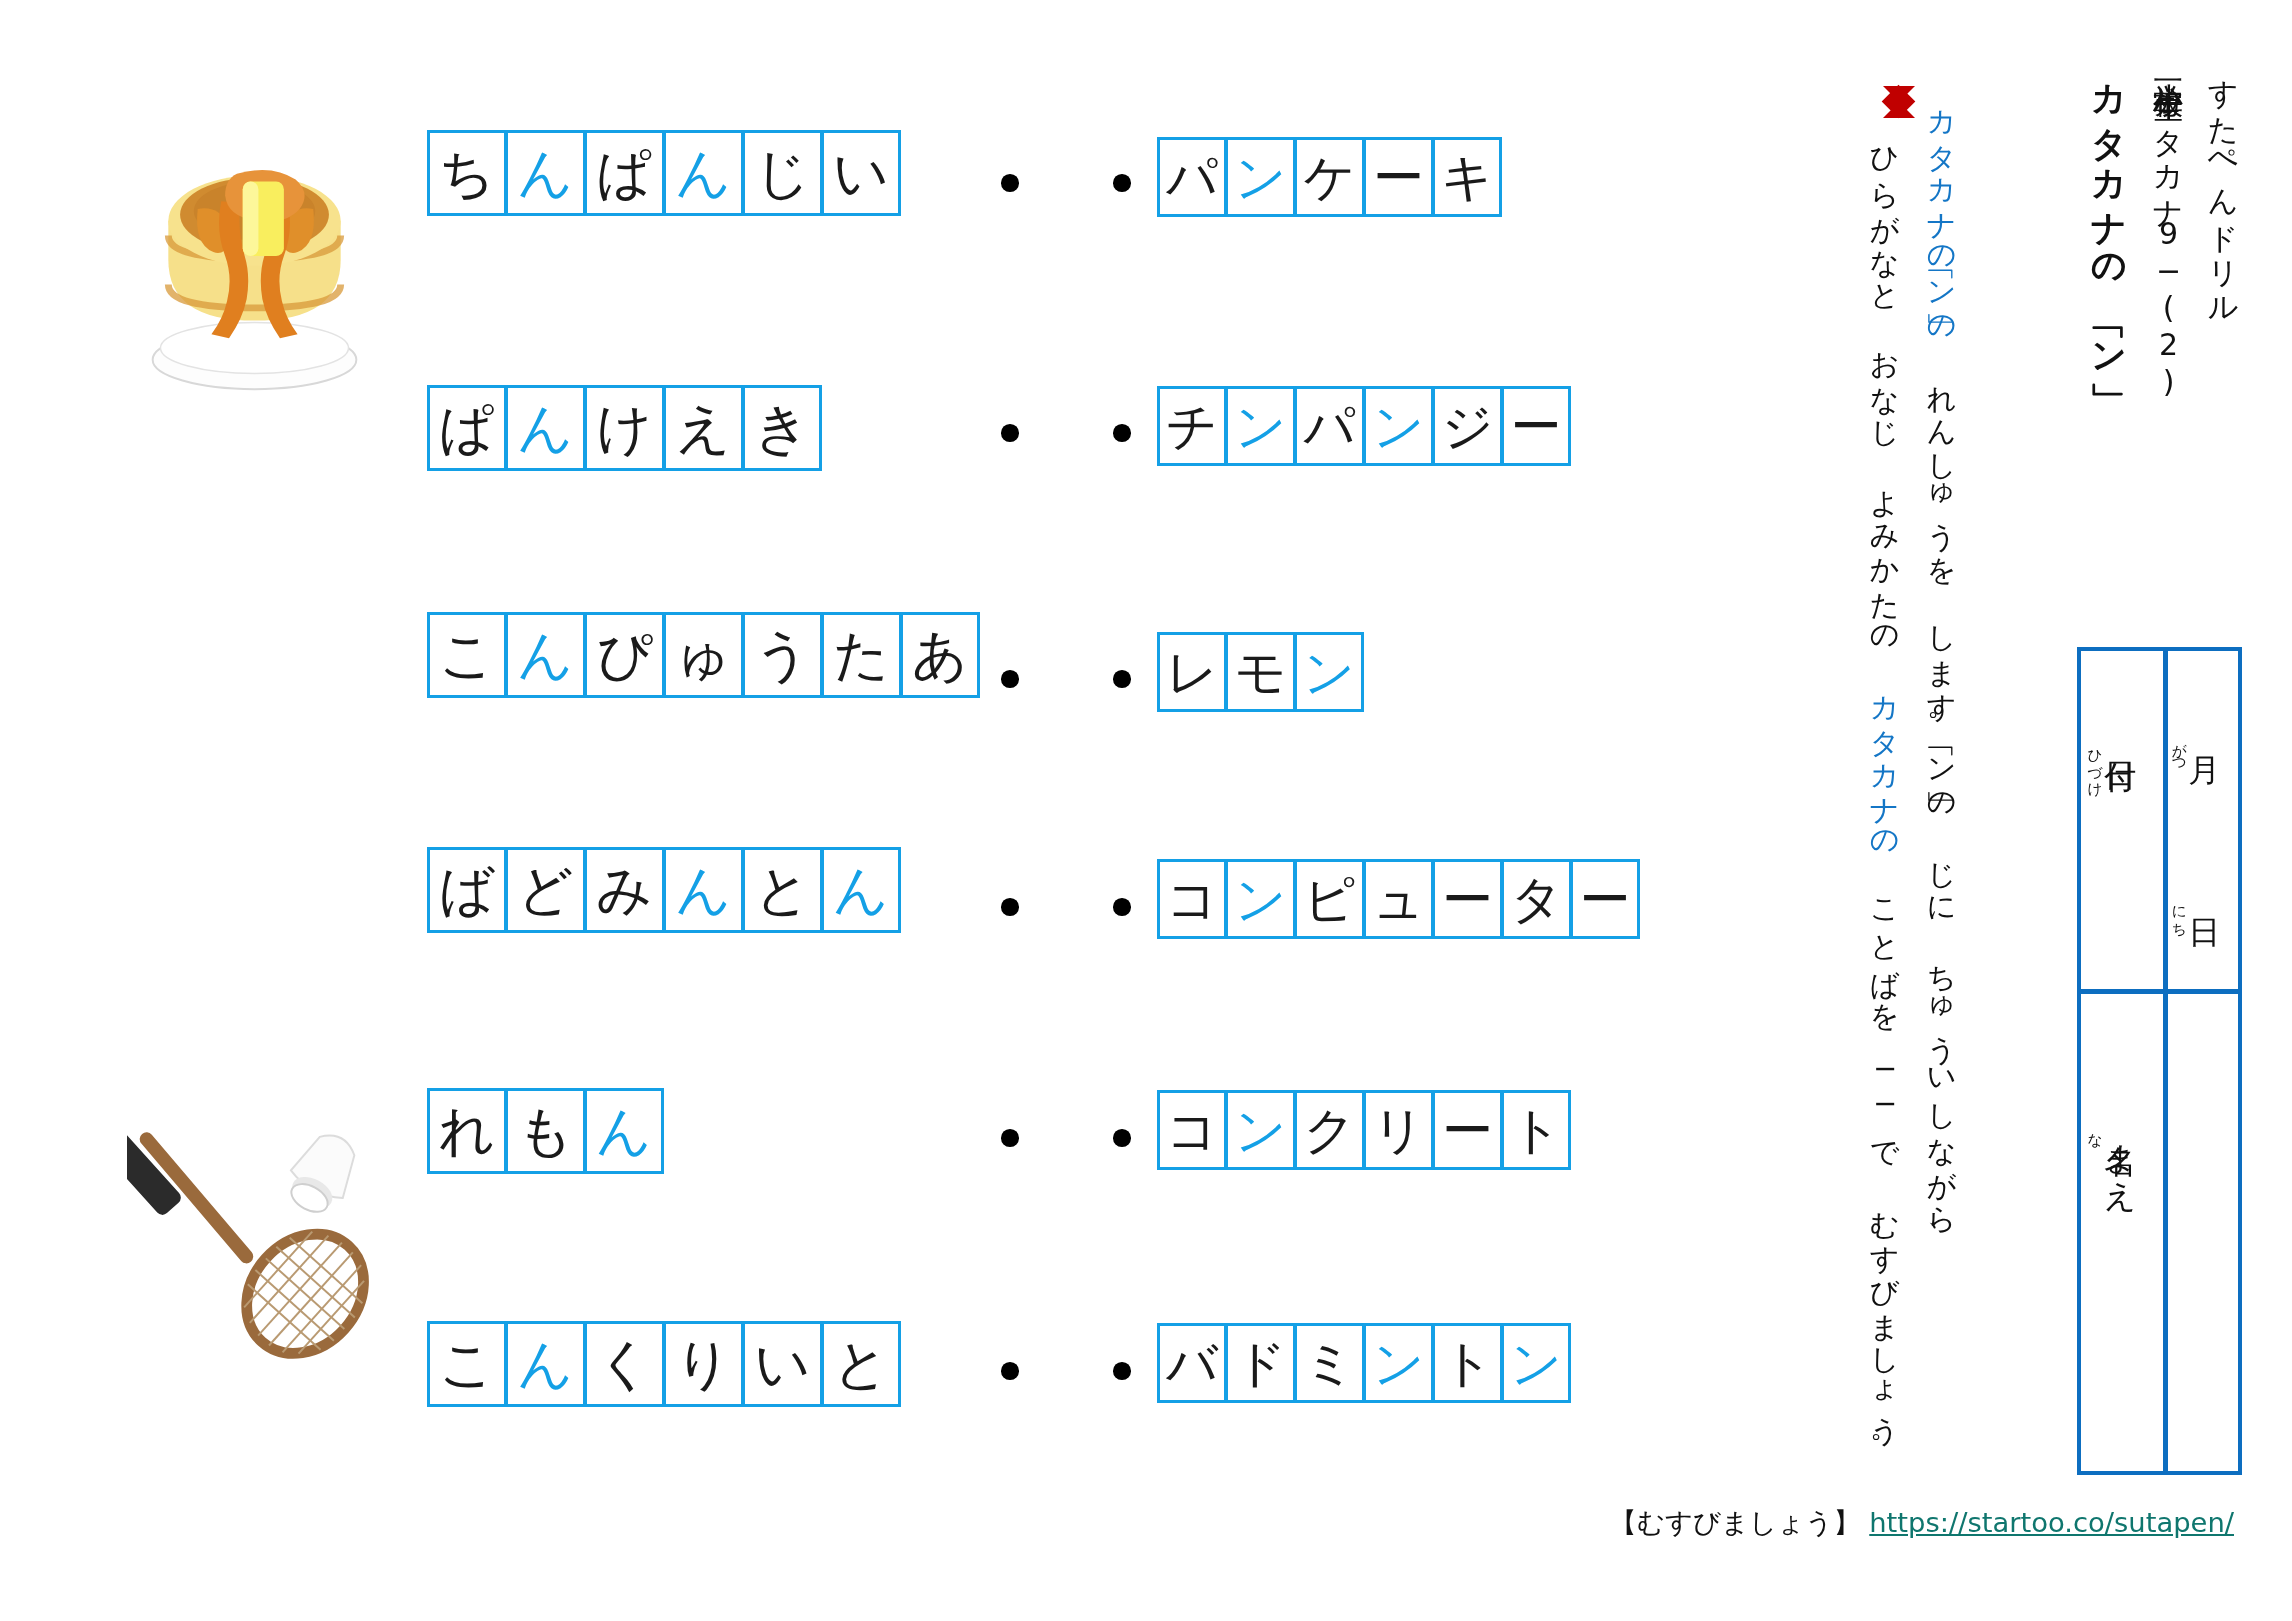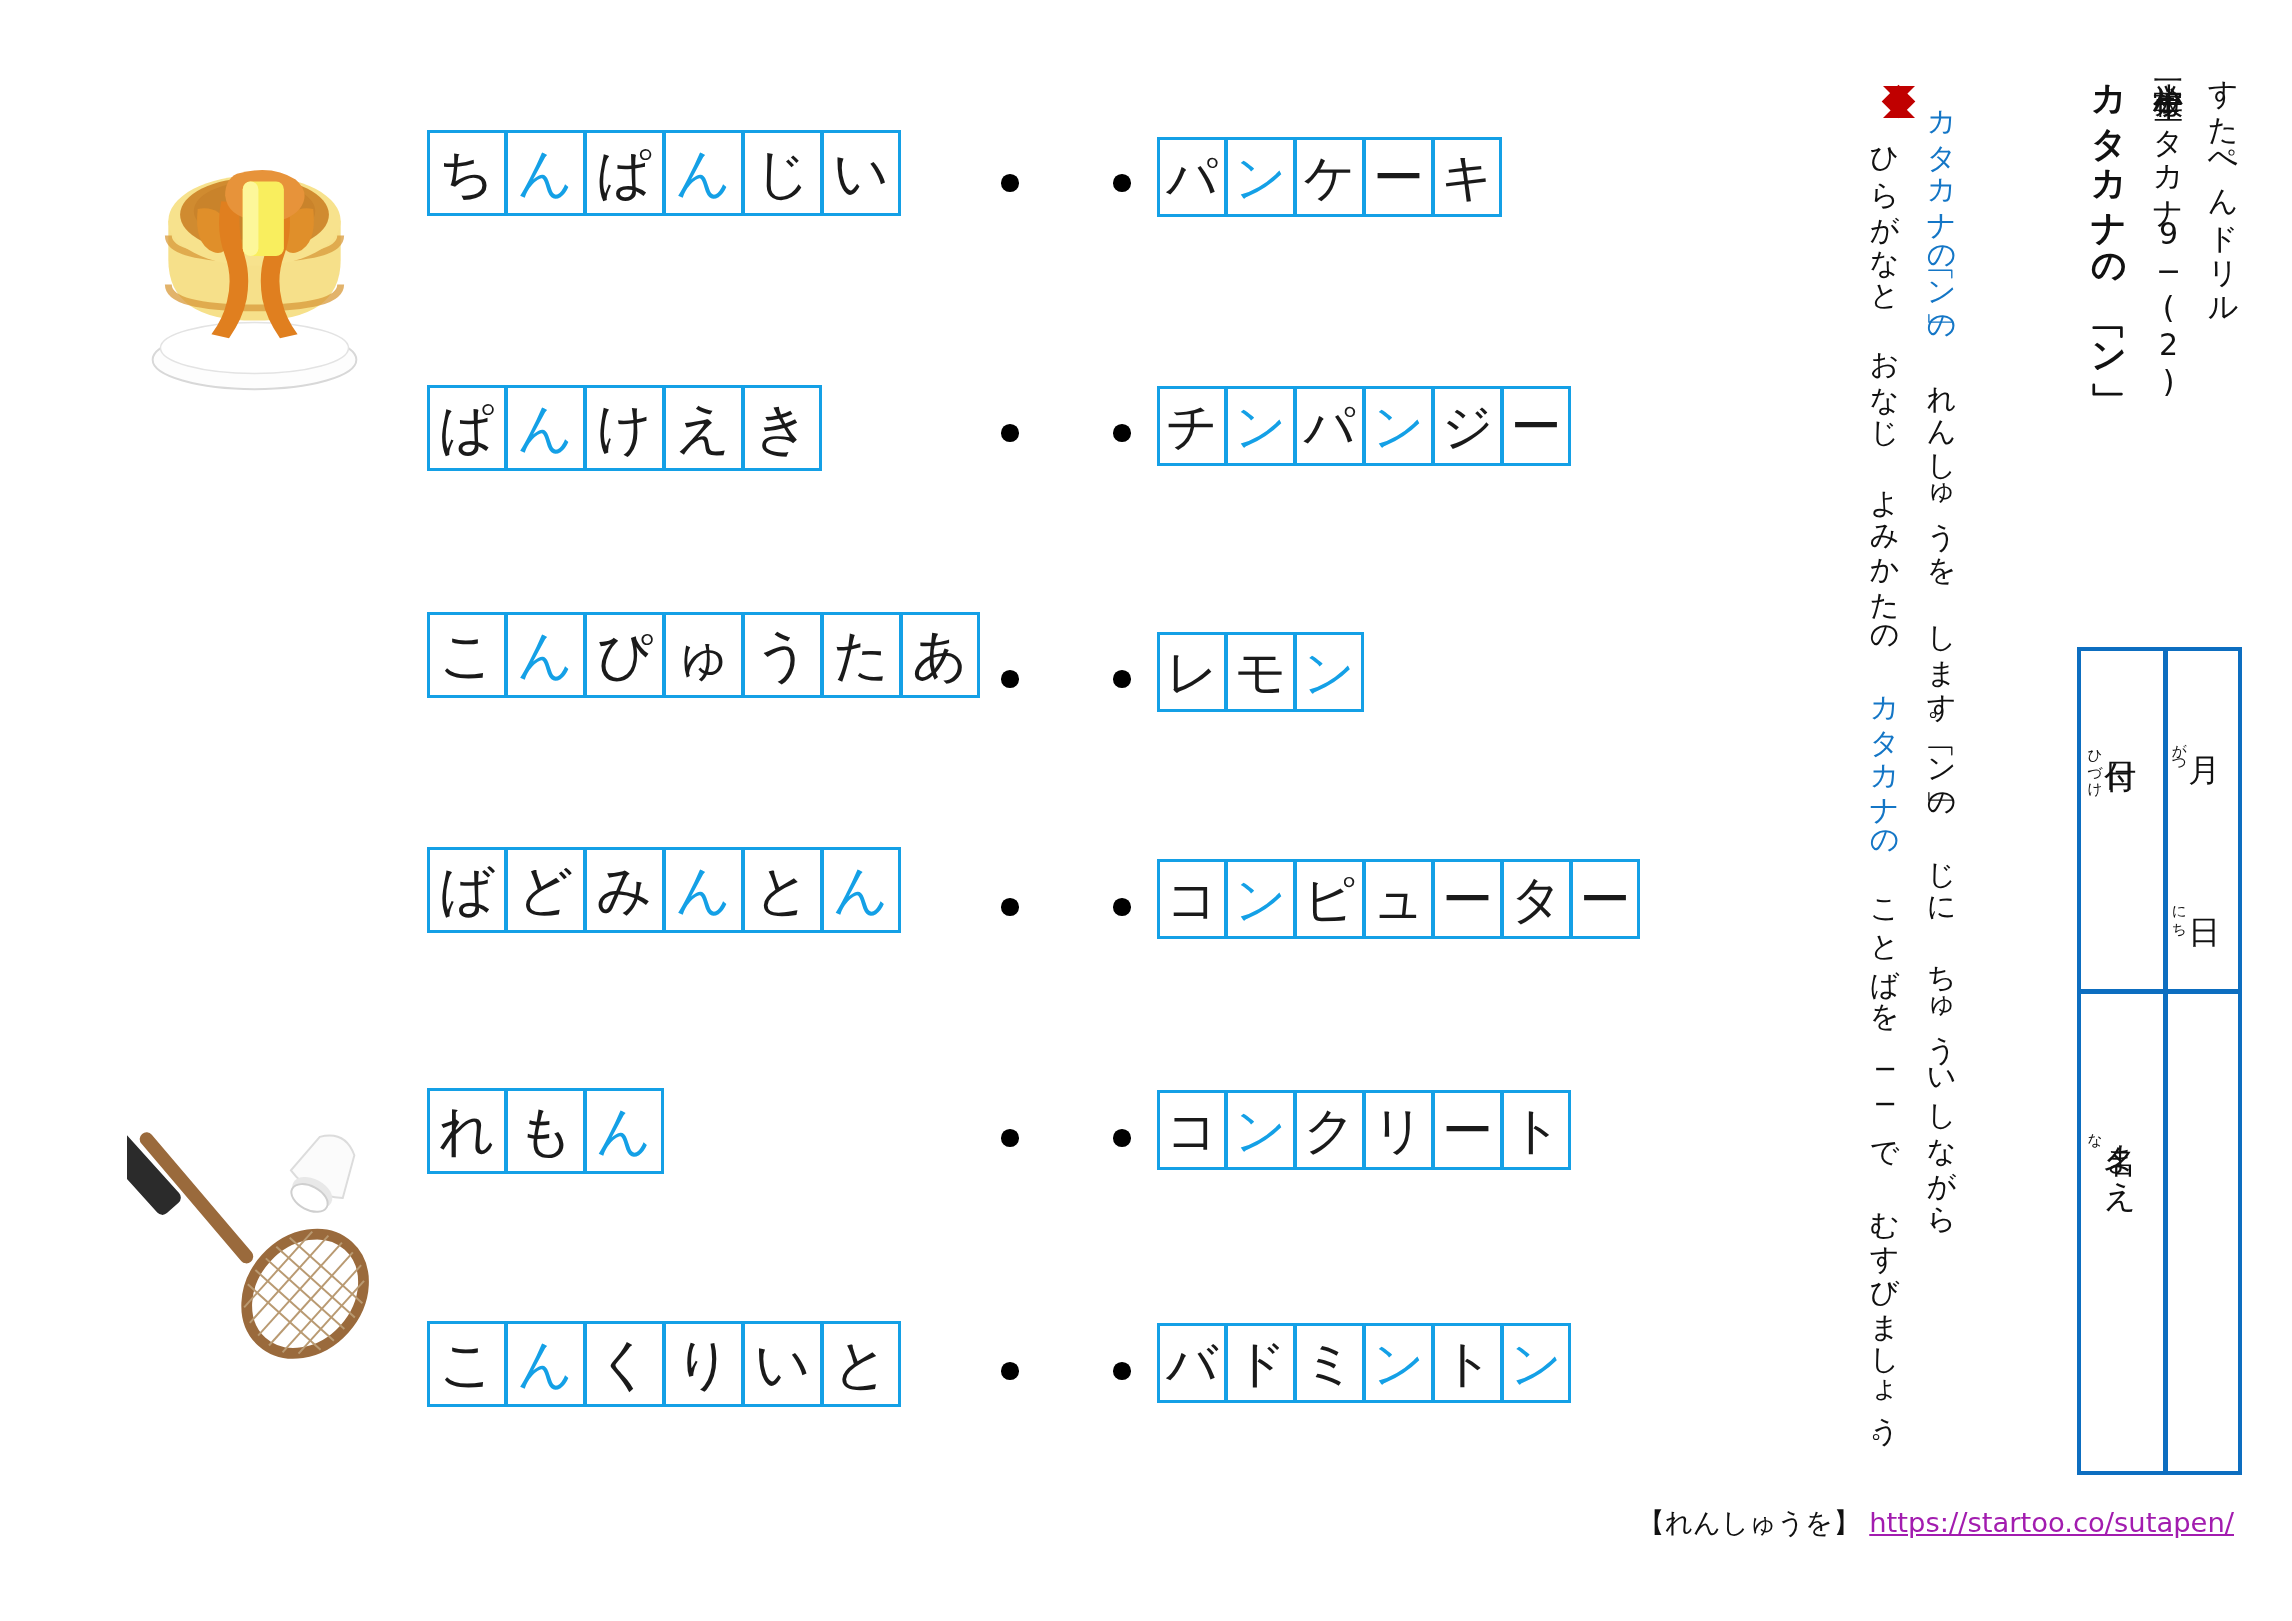--- a/index.html
+++ b/index.html
@@ -107,21 +107,21 @@
 
   
   #footer {
     position: absolute;
     right: 59px; top: 1505px;
     font-size: 27.4px;
     color: #111;
     white-space: nowrap;
   }
   #footer a, #footer .url {
-    color: #a21caf;
+    color: #0f766e;
     text-decoration: underline;
   }
 
   
   .illus { position: absolute; }
 </style>
 </head>
 <body>
 
 <div class="page">
@@ -310,16 +310,16 @@
     <div class="ruby-wrap" style="left:5.9px; top:470px;">
       <div class="ruby-base">名まえ</div>
       <div class="ruby-top">な</div>
     </div>
 
     <div style="position:absolute; left:87px; top:0; width:73px; height:78px;"></div>
     <div style="position:absolute; left:87px; top:147px; width:73px; height:88px;"></div>
     <div style="position:absolute; left:87px; top:343px; width:73px; height:412px;"></div>
   </div>
 
-  <div id="footer"><span>【れんしゅうを】</span> <span class="url">https://startoo.co/sutapen/</span></div>
+  <div id="footer"><span>【むすびましょう】</span> <span class="url">https://startoo.co/sutapen/</span></div>
 
 </div>
 
 
 </body></html>

